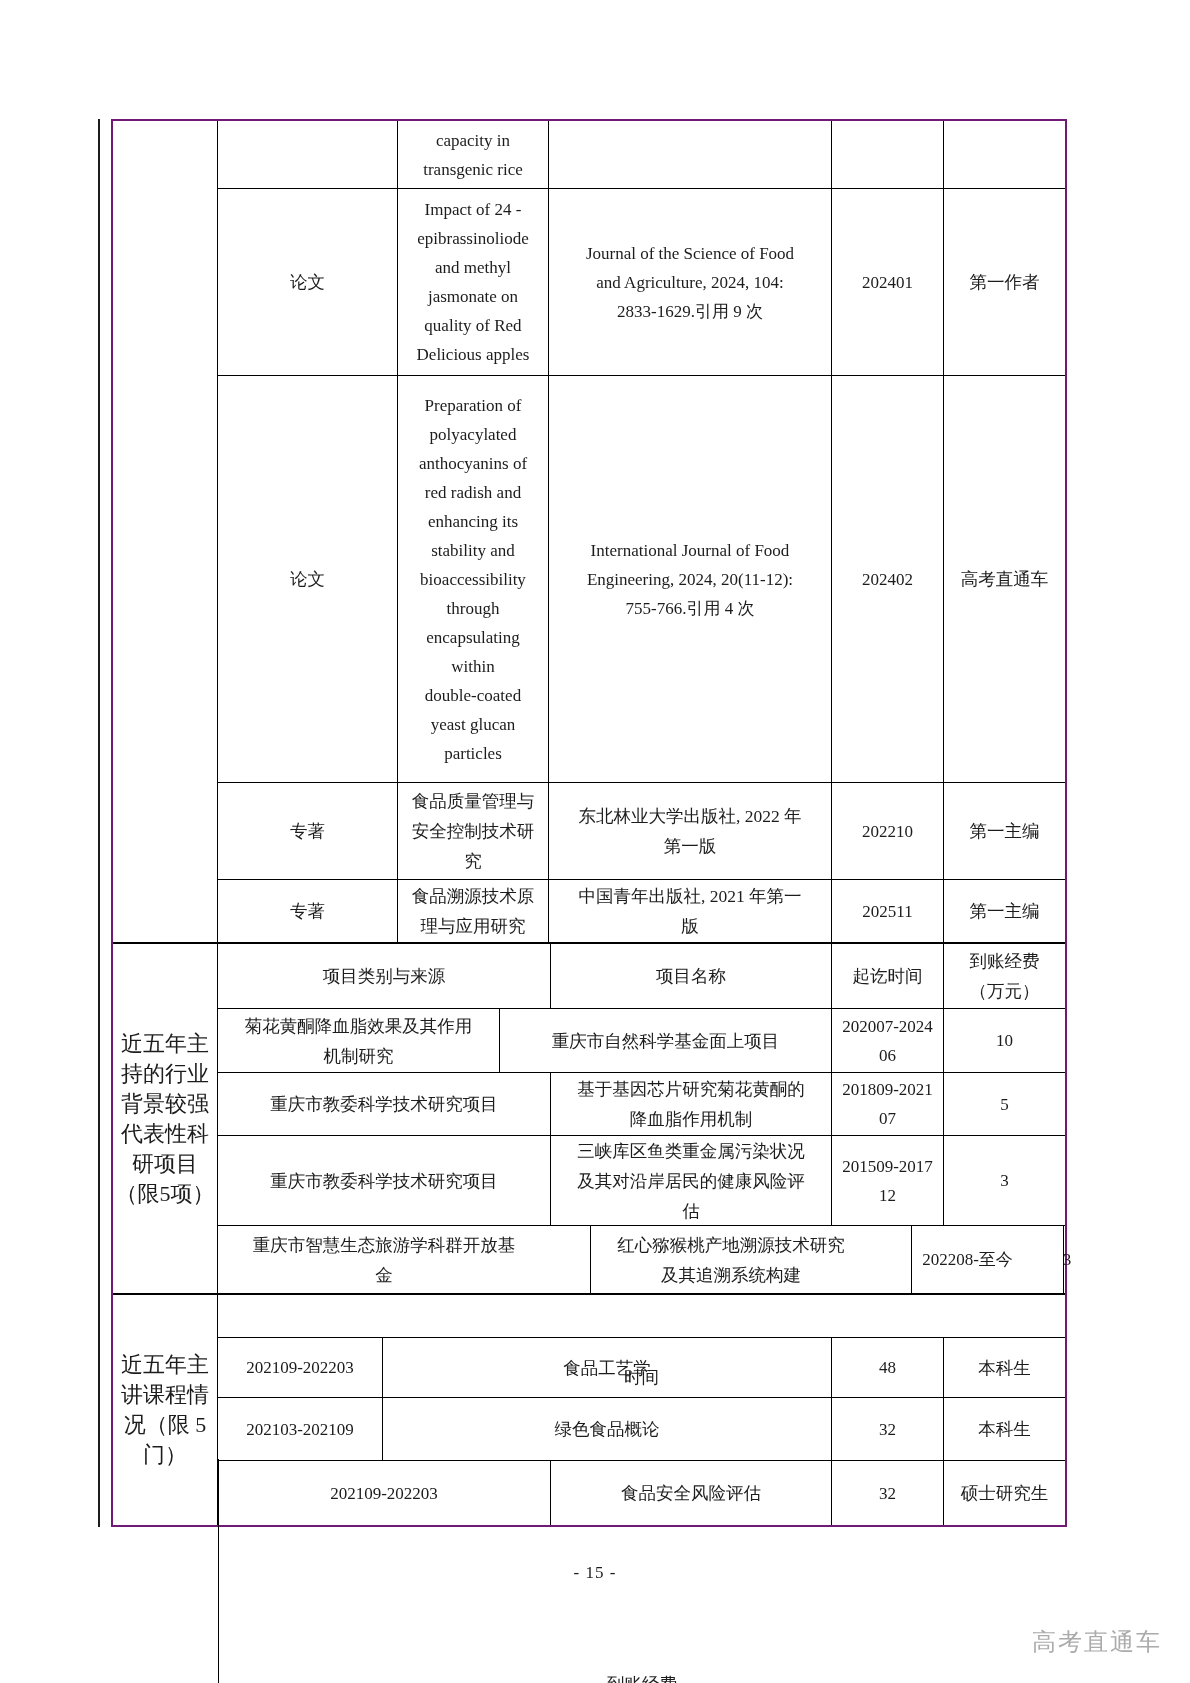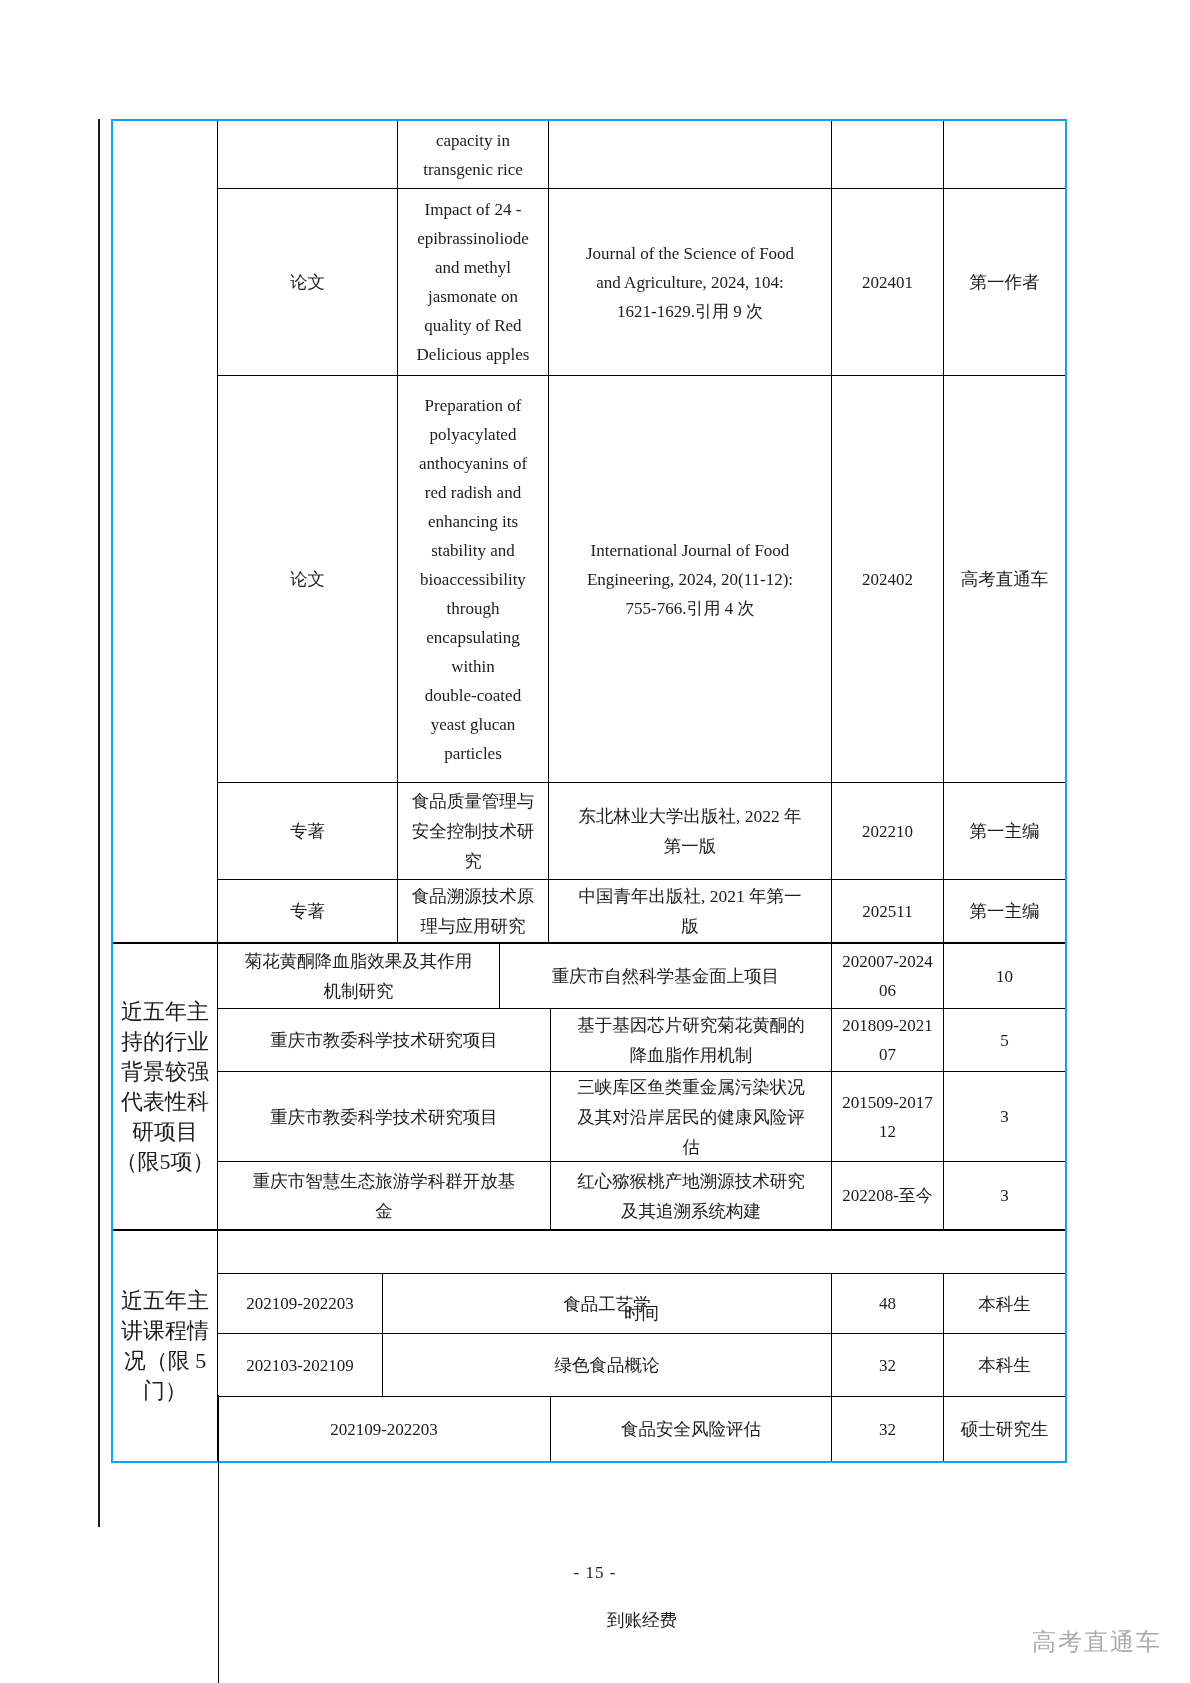--- a/index.html
+++ b/index.html
@@ -3,21 +3,21 @@
 <meta charset="utf-8">
 <style>
   html,body{margin:0;padding:0;background:#ffffff;}
   .page{
     position:relative;width:1190px;height:1683px;background:#ffffff;overflow:hidden;
     font-family:"Liberation Serif","DejaVu Serif",serif;color:#1c1c1c;
   }
   .change-bar{position:absolute;left:98px;top:119px;width:2px;height:1408px;background:#1c1c1c;}
   .doc-table{
     position:absolute;left:111px;top:119px;width:956px;
-    border:2px solid #0ea5e9;box-sizing:border-box;background:#fff;
+    border:2px solid #701a75;box-sizing:border-box;background:#fff;
   }
   .sect{display:flex;box-sizing:border-box;}
   .sect + .sect{border-top:2.5px solid #000;}
   .label-col{
     flex:0 0 105px;box-sizing:border-box;border-right:1.5px solid #000;
     display:flex;align-items:center;justify-content:center;text-align:center;
     font-size:22px;line-height:30px;white-space:pre-line;
   }
   .rows{flex:1;display:flex;flex-direction:column;min-width:0;}
   .row{display:flex;box-sizing:border-box;}
@@ -27,21 +27,21 @@
     text-align:center;font-size:17px;line-height:29px;white-space:pre-line;
     padding:2px 3px;min-width:0;
   }
   .cell + .cell{border-left:1.5px solid #000;}
   .cn{font-size:17.5px;line-height:30px;}
   .w179{flex:0 0 179px;} .w151{flex:0 0 151px;} .w283{flex:0 0 283px;}
   .w112{flex:0 0 112px;} .wlast{flex:1;}
   .w332{flex:0 0 332px;} .w281{flex:0 0 281px;}
   .w164{flex:0 0 164px;} .w449{flex:0 0 449px;}
   .h67{height:67px;} .h187{height:187px;} .h407{height:407px;} .h97{height:97px;}
-  .h63{height:63px;} .h64{height:64px;} .h90{height:90px;} .h68{height:68px;}
+  .h63{height:63px;} .h64{height:64px;} .h90{height:90px;} .h68{height:68px;gap:40px;}
   .h42{height:42px;flex-direction:column;} .h60{height:60px;} .h65{height:65px;}
   .page-number{
     position:absolute;left:0;top:1563px;width:1190px;text-align:center;
     font-size:17px;letter-spacing:1px;
   }
   .watermark{
     position:absolute;right:28px;top:1626px;font-size:24px;letter-spacing:2px;
     color:#ababab;font-family:"Liberation Sans","DejaVu Sans",sans-serif;
   }
 </style>
@@ -70,21 +70,21 @@
         <div class="row h187">
           <div class="cell cn w179">论文</div>
           <div class="cell w151">Impact of 24 -
 epibrassinoliode
 and methyl
 jasmonate on
 quality of Red
 Delicious apples</div>
           <div class="cell w283">Journal of the Science of Food
 and Agriculture, 2024, 104:
-1621-1629.引用 9 次</div>
+2833-1629.引用 9 次</div>
           <div class="cell w112">202401</div>
           <div class="cell cn wlast">第一作者</div>
         </div>
 
         <div class="row h407">
           <div class="cell cn w179">论文</div>
           <div class="cell w151">Preparation of
 polyacylated
 anthocyanins of
 red radish and
@@ -130,20 +130,27 @@
 
     <div class="sect">
       <div class="label-col">近五年主
 持的行业
 背景较强
 代表性科
 研项目
 （限5项）</div>
       <div class="rows">
 
+        <div class="row h64">
+          <div class="cell cn w332">项目类别与来源</div>
+          <div class="cell cn w281">项目名称</div>
+          <div class="cell cn w112">起讫时间</div>
+          <div class="cell cn wlast">到账经费
+（万元）</div>
+        </div>
 
         <div class="row h64">
           <div class="cell cn w281">菊花黄酮降血脂效果及其作用
 机制研究</div>
           <div class="cell cn w332">重庆市自然科学基金面上项目</div>
           <div class="cell w112">202007-2024
 06</div>
           <div class="cell wlast">10</div>
         </div>
 

